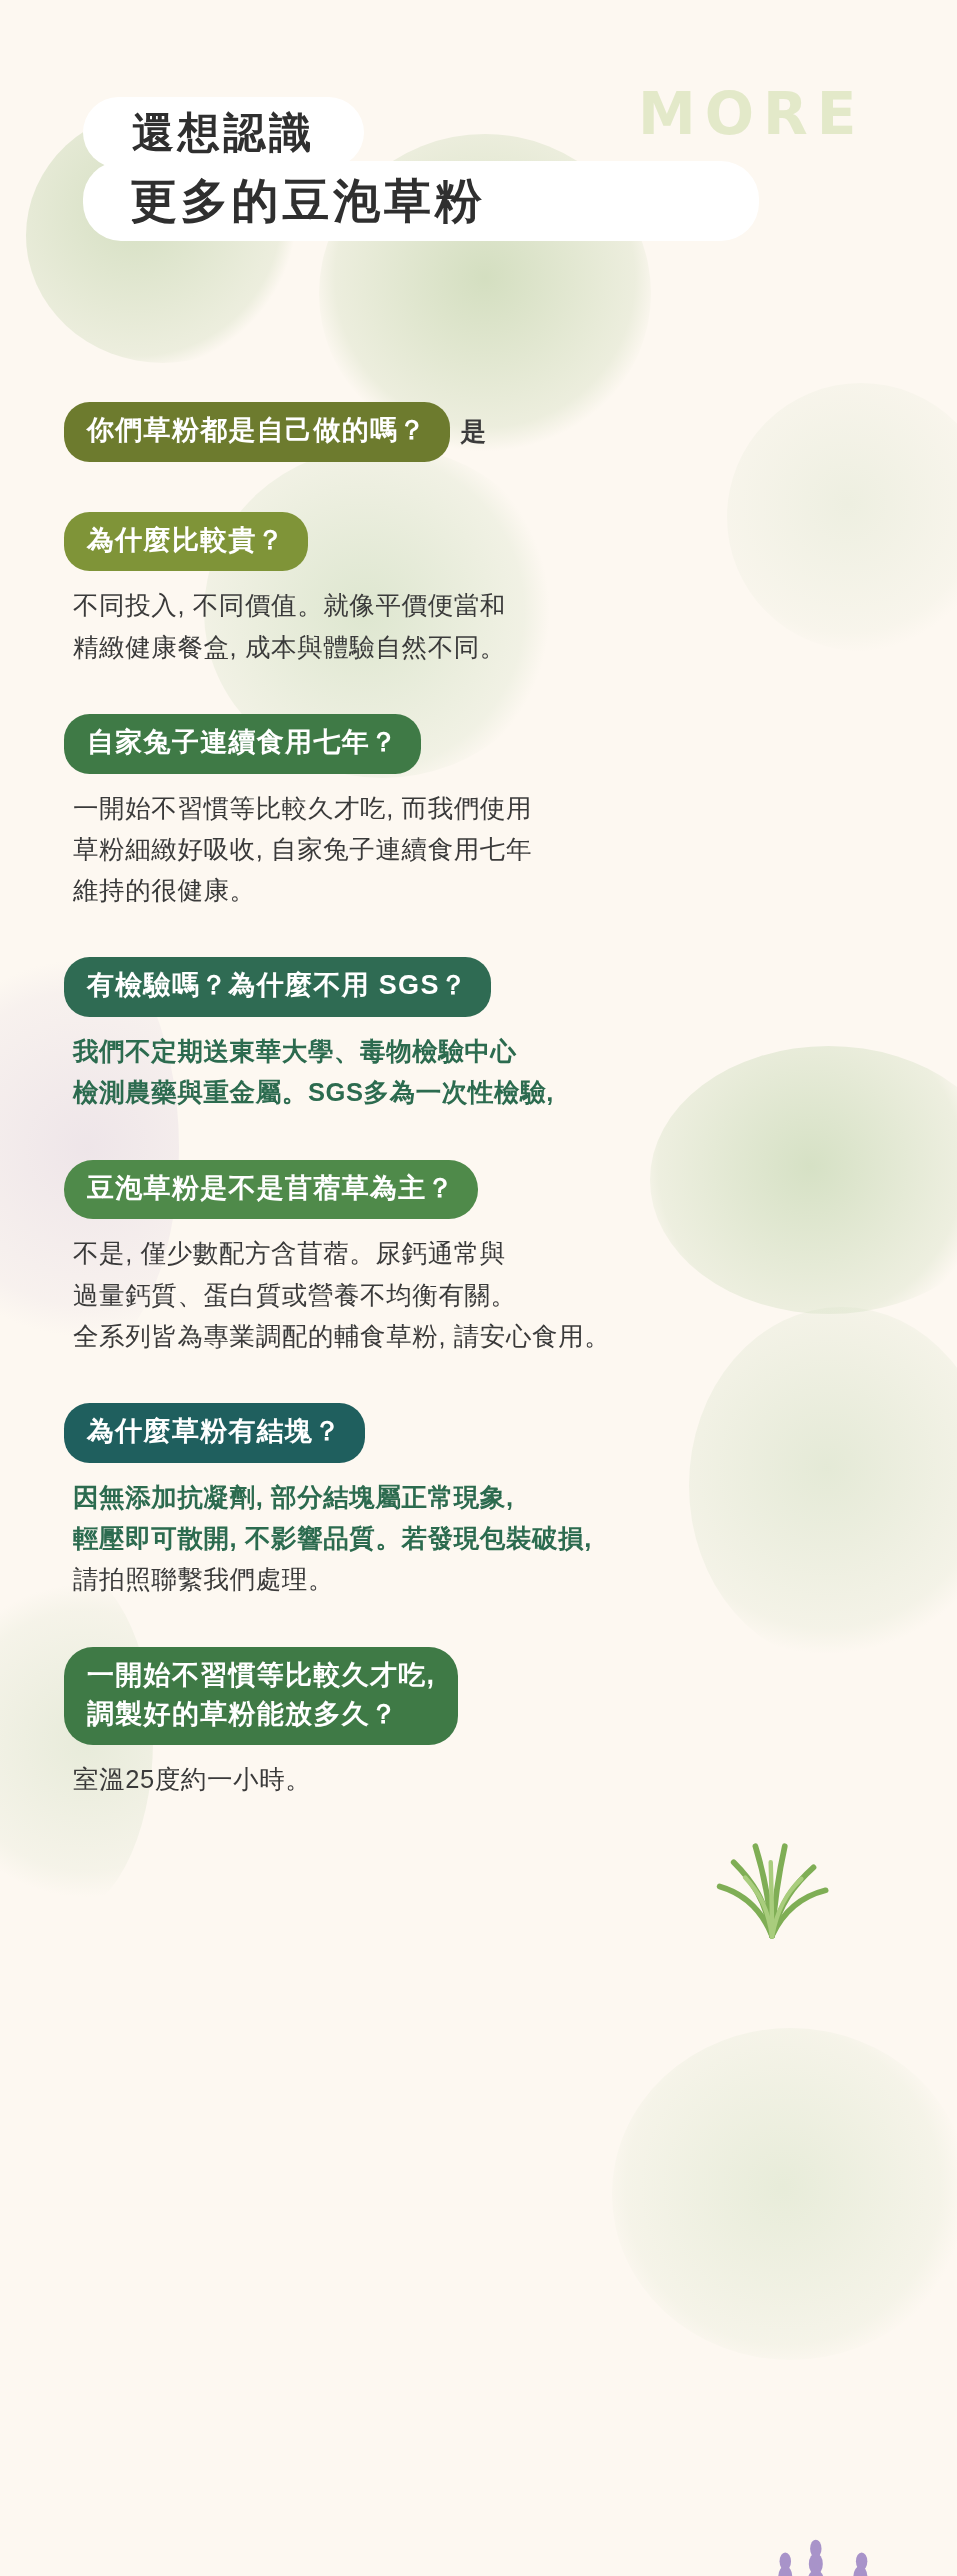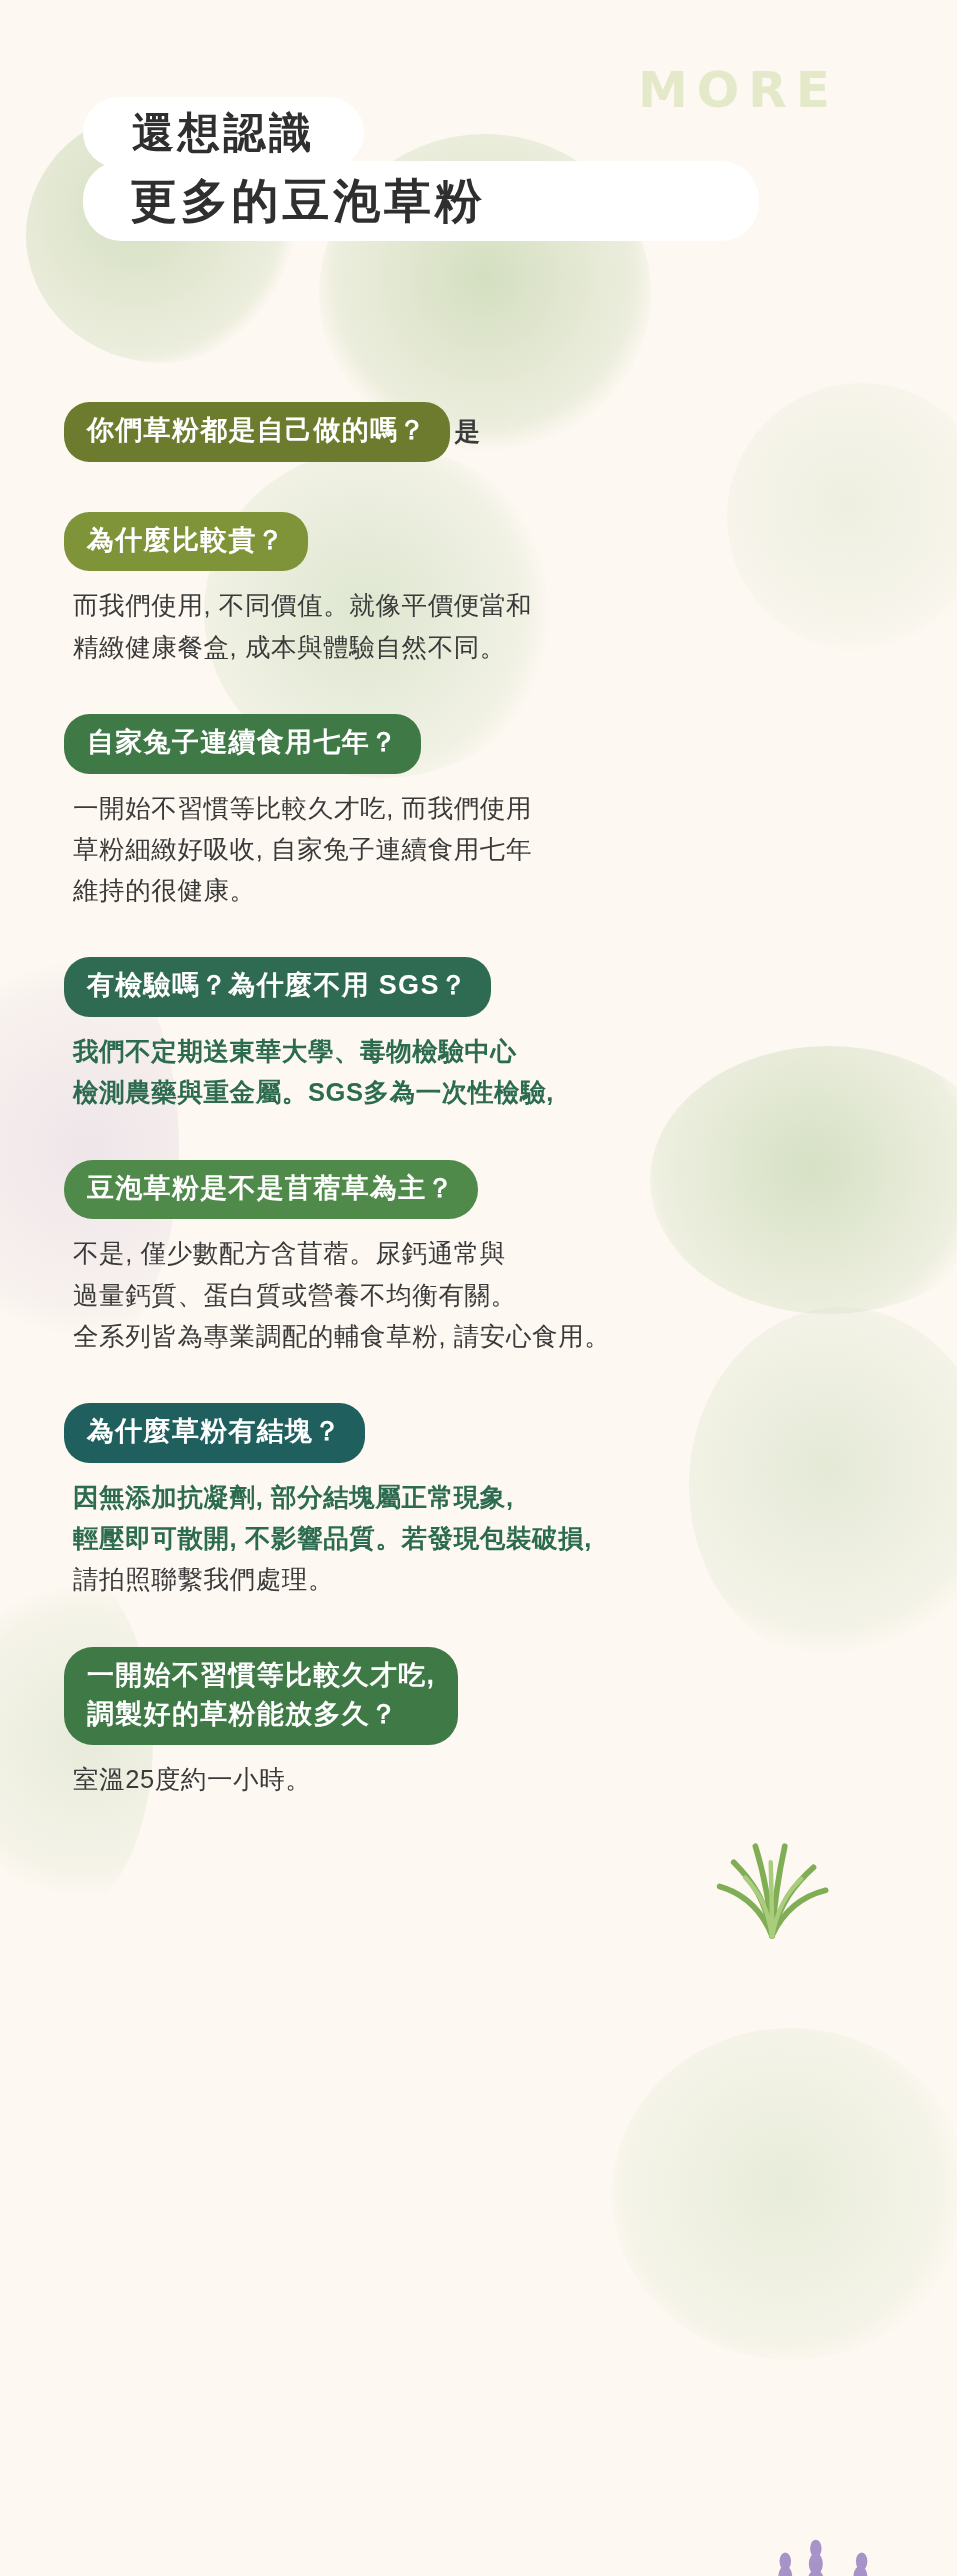--- a/index.html
+++ b/index.html
@@ -51,22 +51,22 @@
   #blob-9 {
     left: 727px; top: 383px; width: 268px; height: 268px;
     background: radial-gradient(circle at 45% 45%, rgba(219,228,205,0.45), rgba(219,228,205,0.15) 62%, rgba(219,228,205,0) 72%);
   }
 
   
   #header { position: relative; height: 332px; }
 
   #more-text {
     position: absolute;
-    left: 638px; top: 61px;
-    font-size: 50px;
+    left: 638px; top: 80px;
+    font-size: 58px;
     letter-spacing: 9px;
     font-weight: 700;
     color: #e3e9c9;
     font-family: "DejaVu Sans", sans-serif;
   }
 
   .title-pill {
     position: absolute;
     background: #ffffff;
     border-radius: 38px;
@@ -98,21 +98,21 @@
     border-radius: 25.5px;
     color: #ffffff;
     font-size: 27px;
     font-weight: 700;
     letter-spacing: 1.3px;
     padding: 9px 23px 11.5px 23px;
     line-height: 1.45;
   }
   .q-pill.two-line { border-radius: 29px; }
 
-  .q-row { display: flex; align-items: center; gap: 5px; }
+  .q-row { display: flex; align-items: center; gap: 11px; }
 
   .inline-answer {
     font-size: 25.5px;
     color: #3b3b3b;
     font-weight: 600;
   }
 
   .answer {
     font-size: 25.5px;
     line-height: 1.62;
@@ -153,21 +153,21 @@
   <div class="faq-block" style="margin-left:64px;margin-top:70px;">
     <div class="q-row">
       <div class="q-pill" style="background:#6d7b2e;">你們草粉都是自己做的嗎？</div>
       <div class="inline-answer">是</div>
     </div>
   </div>
 
   <div class="faq-block" style="margin-left:64px;margin-top:50px;">
     <div class="q-pill" style="background:#7f9438;">為什麼比較貴？</div>
     <div class="answer">
-      <div>而我們使用, 不同價值。就像平價便當和</div>
+      <div>不同投入, 不同價值。就像平價便當和</div>
       <div>精緻健康餐盒, 成本與體驗自然不同。</div>
     </div>
   </div>
 
   <div class="faq-block" style="margin-left:64px;margin-top:46px;">
     <div class="q-pill" style="background:#3f7a46;">自家兔子連續食用七年？</div>
     <div class="answer">
       <div><span>一開始不習慣等比較久才吃, 而我們使用</span></div>
       <div>草粉細緻好吸收, 自家兔子連續食用七年</div>
       <div>維持的很健康。</div>

